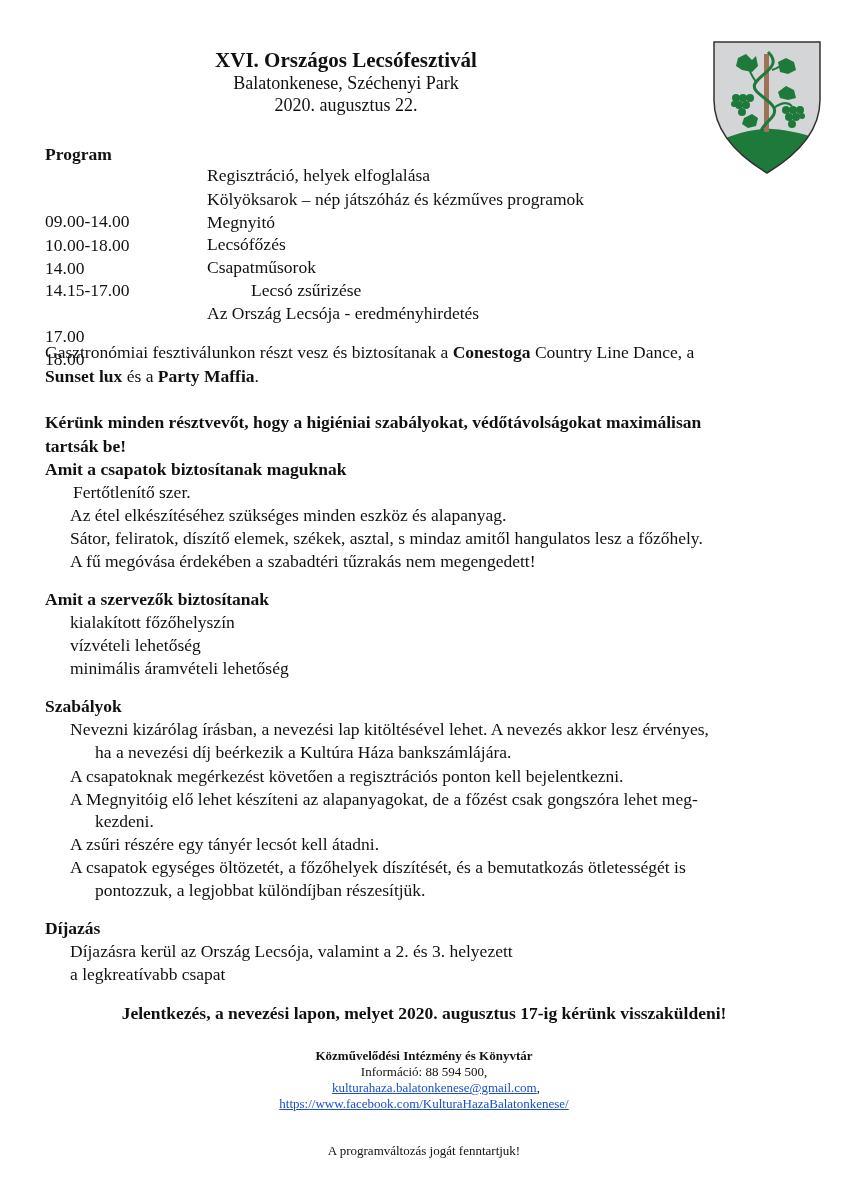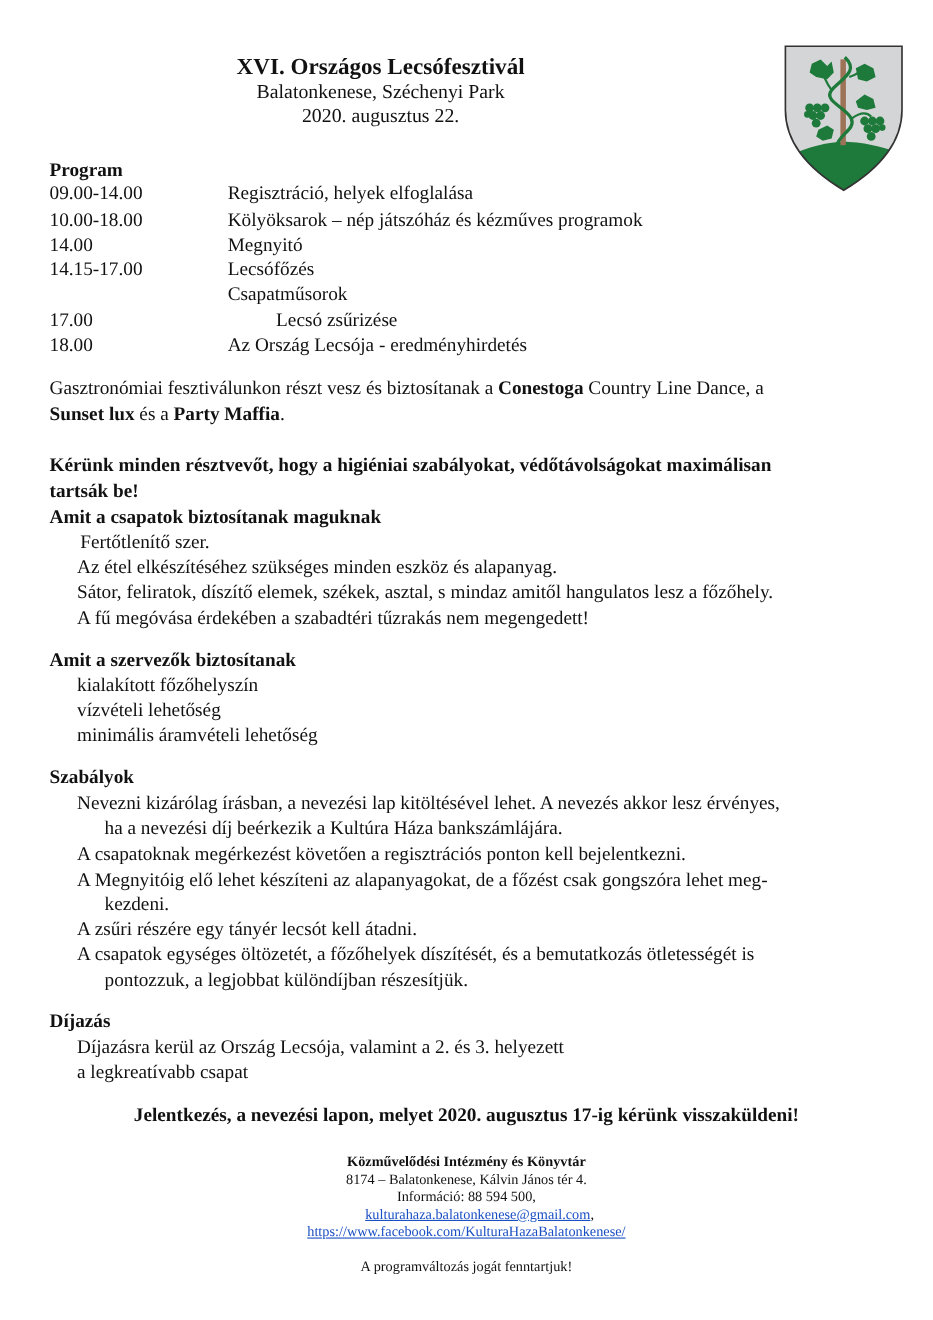--- a/index.html
+++ b/index.html
@@ -9,21 +9,21 @@
       color: #111; font-size: 17.5px;
     }
     .abs { position: absolute; }
     .header { left: 0; width: 692px; top: 48px; text-align: center; }
     .header .title { font-weight: bold; font-size: 21px; line-height: 24px; }
     .header .sub { font-size: 18px; line-height: 22px; }
     .crest { left: 712px; top: 40px; width: 110px; height: 135px; }
 
     .line { position: absolute; white-space: nowrap; line-height: 24px; }
     .bold { font-weight: bold; }
-    .time { left: 45px; }
+    .time { left: 45px; margin-top: 46px; }
     .act { left: 207px; }
     .ind1 { left: 70px; }
     .ind1b { left: 73px; }
     .ind2 { left: 95px; }
 
     .footer { position: absolute; left: 0; width: 848px; text-align: center; font-size: 13px; line-height: 16px; }
     .footer .org { font-weight: bold; }
     .link { color: #1a4fc4; text-decoration: underline; }
     .closing { position: absolute; left: 0; width: 848px; text-align: center; font-weight: bold; font-size: 17.5px; }
     .notice { position: absolute; left: 0; width: 848px; text-align: center; font-size: 13px; }
@@ -144,18 +144,17 @@
 <div class="line ind2" style="top:878px;">pontozzuk, a legjobbat különdíjban részesítjük.</div>
 
 <div class="line bold" style="left:45px; top:916px;">Díjazás</div>
 <div class="line ind1" style="top:939px;">Díjazásra kerül az Ország Lecsója, valamint a 2. és 3. helyezett</div>
 <div class="line ind1" style="top:962px;">a legkreatívabb csapat</div>
 
 <div class="closing" style="top:1003px;">Jelentkezés, a nevezési lapon, melyet 2020. augusztus 17-ig kérünk visszaküldeni!</div>
 
 <div class="footer" style="top:1048px;">
   <div class="org">Közművelődési Intézmény és Könyvtár</div>
-  <div>8174 – Balatonkenese, Kálvin János tér 4.</div>
   <div>Információ: 88 594 500,</div>
   <div style="padding-left:24px;"><span class="link">kulturahaza.balatonkenese@gmail.com</span><span>,</span></div>
   <div><span class="link">https://www.facebook.com/KulturaHazaBalatonkenese/</span></div>
 </div>
 <div class="notice" style="top:1143px;">A programváltozás jogát fenntartjuk!</div>
 
 </body></html>

